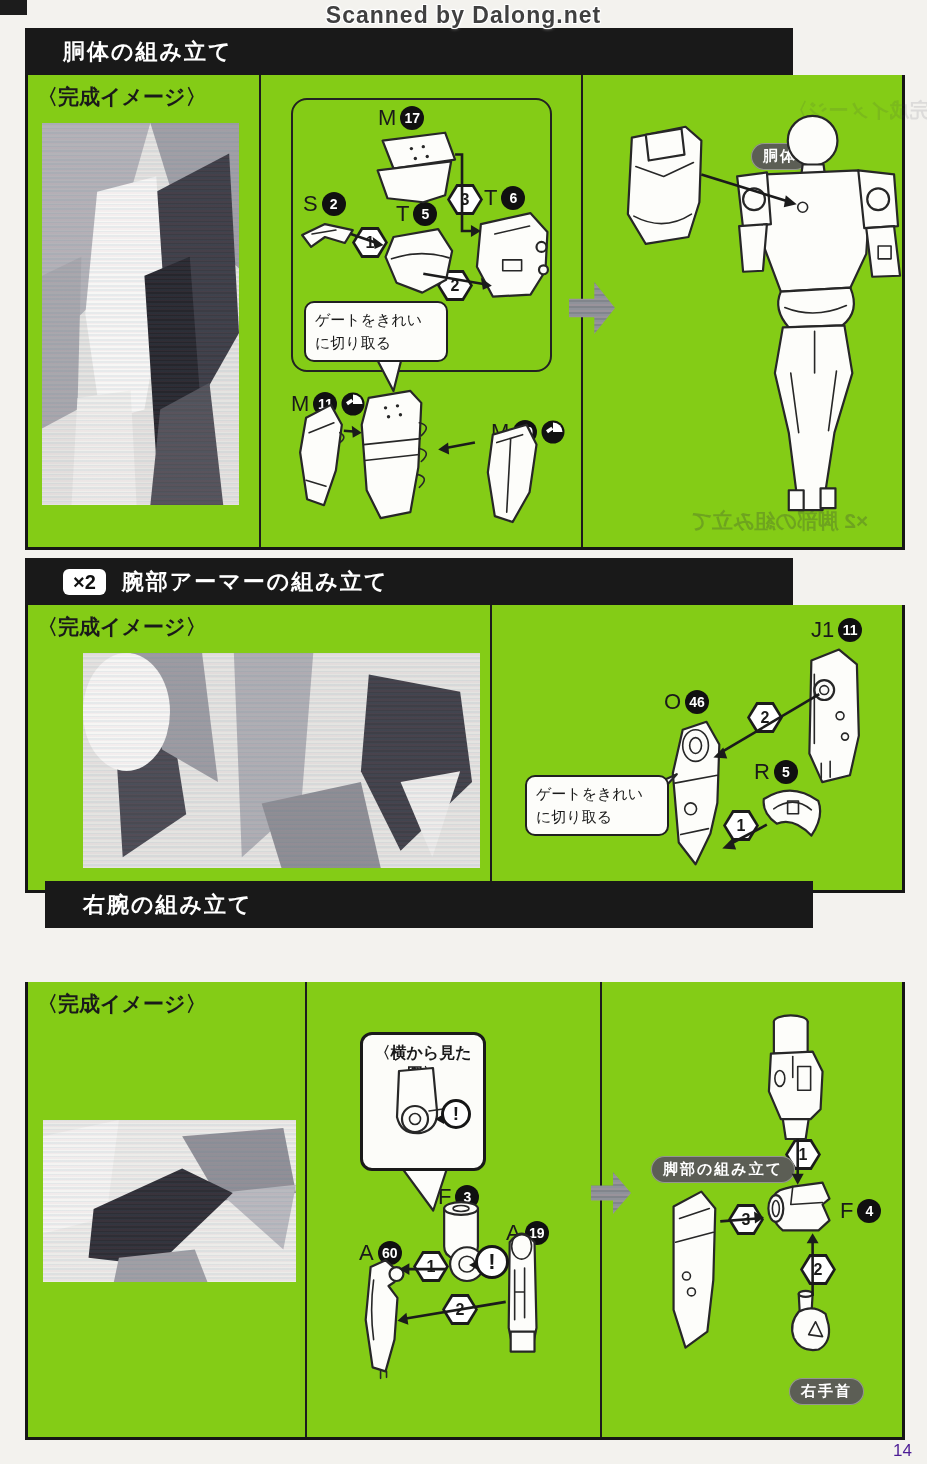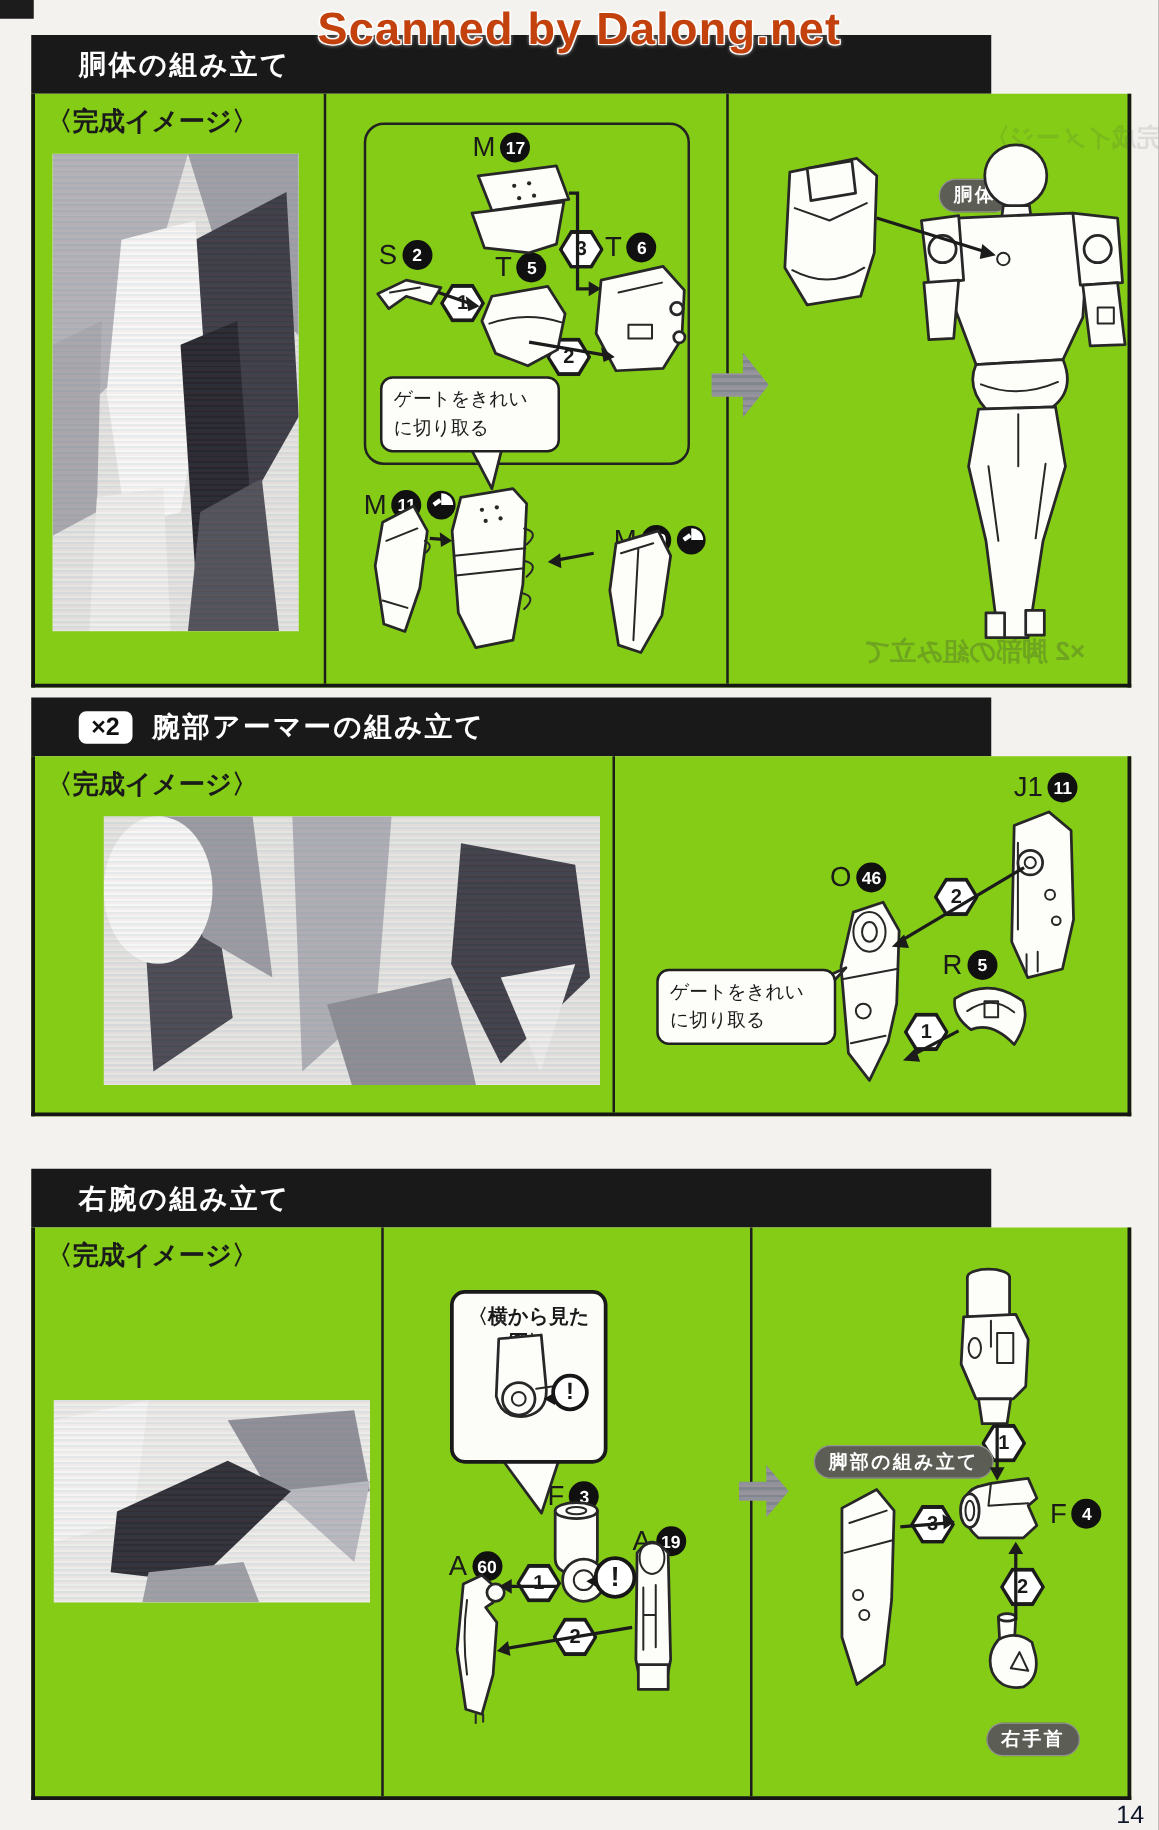--- a/index.html
+++ b/index.html
@@ -48,25 +48,25 @@
   .excl{position:absolute;width:34px;height:34px;border:3px solid #161616;border-radius:50%;
         background:#fff;display:flex;align-items:center;justify-content:center;
         font-weight:bold;font-size:22px;z-index:3;box-sizing:border-box;}
   .excl::before{content:"";position:absolute;left:-9px;top:12px;width:0;height:0;
         border-top:5px solid transparent;border-bottom:5px solid transparent;border-right:9px solid #161616;}
   
   .callout{position:absolute;border:3px solid #1a1a1a;border-radius:12px;background:#fcfcf9;z-index:2;}
   .callout .cl-t{position:absolute;top:8px;left:0;right:0;text-align:center;font-size:16px;font-weight:bold;}
   
   .ghost{position:absolute;transform:scaleX(-1);font-weight:bold;white-space:nowrap;}
-  .watermark{position:absolute;top:2px;left:0;width:100%;text-align:center;font-size:36px;font-weight:bold;
-        color:#c2410c;z-index:9;letter-spacing:1px;
+  .watermark{position:absolute;top:2px;left:0;width:100%;text-align:center;font-size:23px;font-weight:bold;
+        color:#404040;z-index:9;letter-spacing:1px;
         text-shadow:0 0 2px #fff,0 0 4px #fff,1px 1px 0 #fff,-1px -1px 0 #fff,1px -1px 0 #fff,-1px 1px 0 #fff;}
   .artifact{position:absolute;background:#1c1c1c;}
-  .pageno{position:absolute;font-size:20px;color:#0f172a;}
+  .pageno{position:absolute;font-size:17px;color:#4c1d95;}
   svg.art{position:absolute;inset:0;width:100%;height:100%;z-index:1;}
   svg.art *{vector-effect:non-scaling-stroke;}
   .lineart{fill:#fdfdfa;stroke:#272727;stroke-width:2.2;stroke-linejoin:round;stroke-linecap:round;}
   .thin{fill:none;stroke:#272727;stroke-width:1.6;stroke-linejoin:round;stroke-linecap:round;}
   .aline{fill:none;stroke:#1b1b1b;stroke-width:2.6;}
   .ahead{fill:#1b1b1b;stroke:none;}
   .outlinebox{position:absolute;border:2.5px solid #222;border-radius:16px;}
   .cuticon{width:24px;height:24px;display:inline-block;}
 </style>
 </head>
@@ -305,21 +305,21 @@
     <div class="hex" style="left:719px;top:97px;">
         <b>2</b>
       </div>
     <div class="hex" style="left:695px;top:205px;">
         <b>1</b>
       </div>
 
     <div class="note" style="left:497px;top:170px;">ゲートをきれいに切り取る</div>
   </div>
 
-  <div class="sec-head" style="top:935px;">
+  <div class="sec-head" style="top:881px;margin-left:20px;">
     <span class="t">右腕の組み立て</span>
   </div>
   <div class="sec-body" style="top:982px;height:458px;">
     <div class="vdiv" style="left:277px;"></div>
     <div class="vdiv" style="left:572px;"></div>
     <div class="complete" style="left:9px;top:8px;">〈完成イメージ〉</div>
 
     <div class="photo" style="left:15px;top:138px;width:253px;height:162px;background:#ecece9;">
       <div class="sh" style="background:#f4f4f2;clip-path:polygon(0 10%,30% 0,25% 60%,0 70%);"></div>
       <div class="sh" style="background:#8f9097;clip-path:polygon(55% 10%,95% 5%,100% 45%,70% 50%);"></div>

